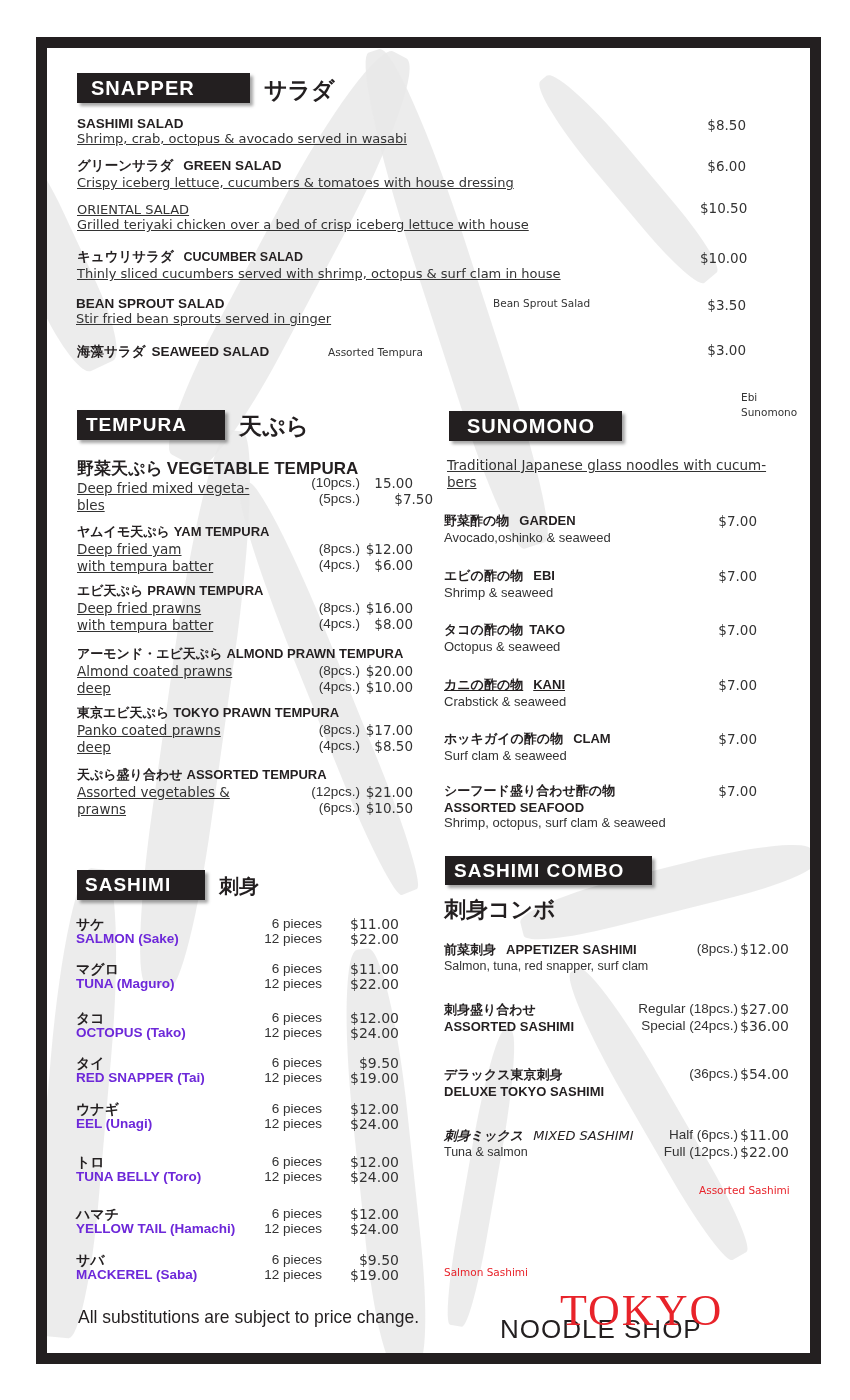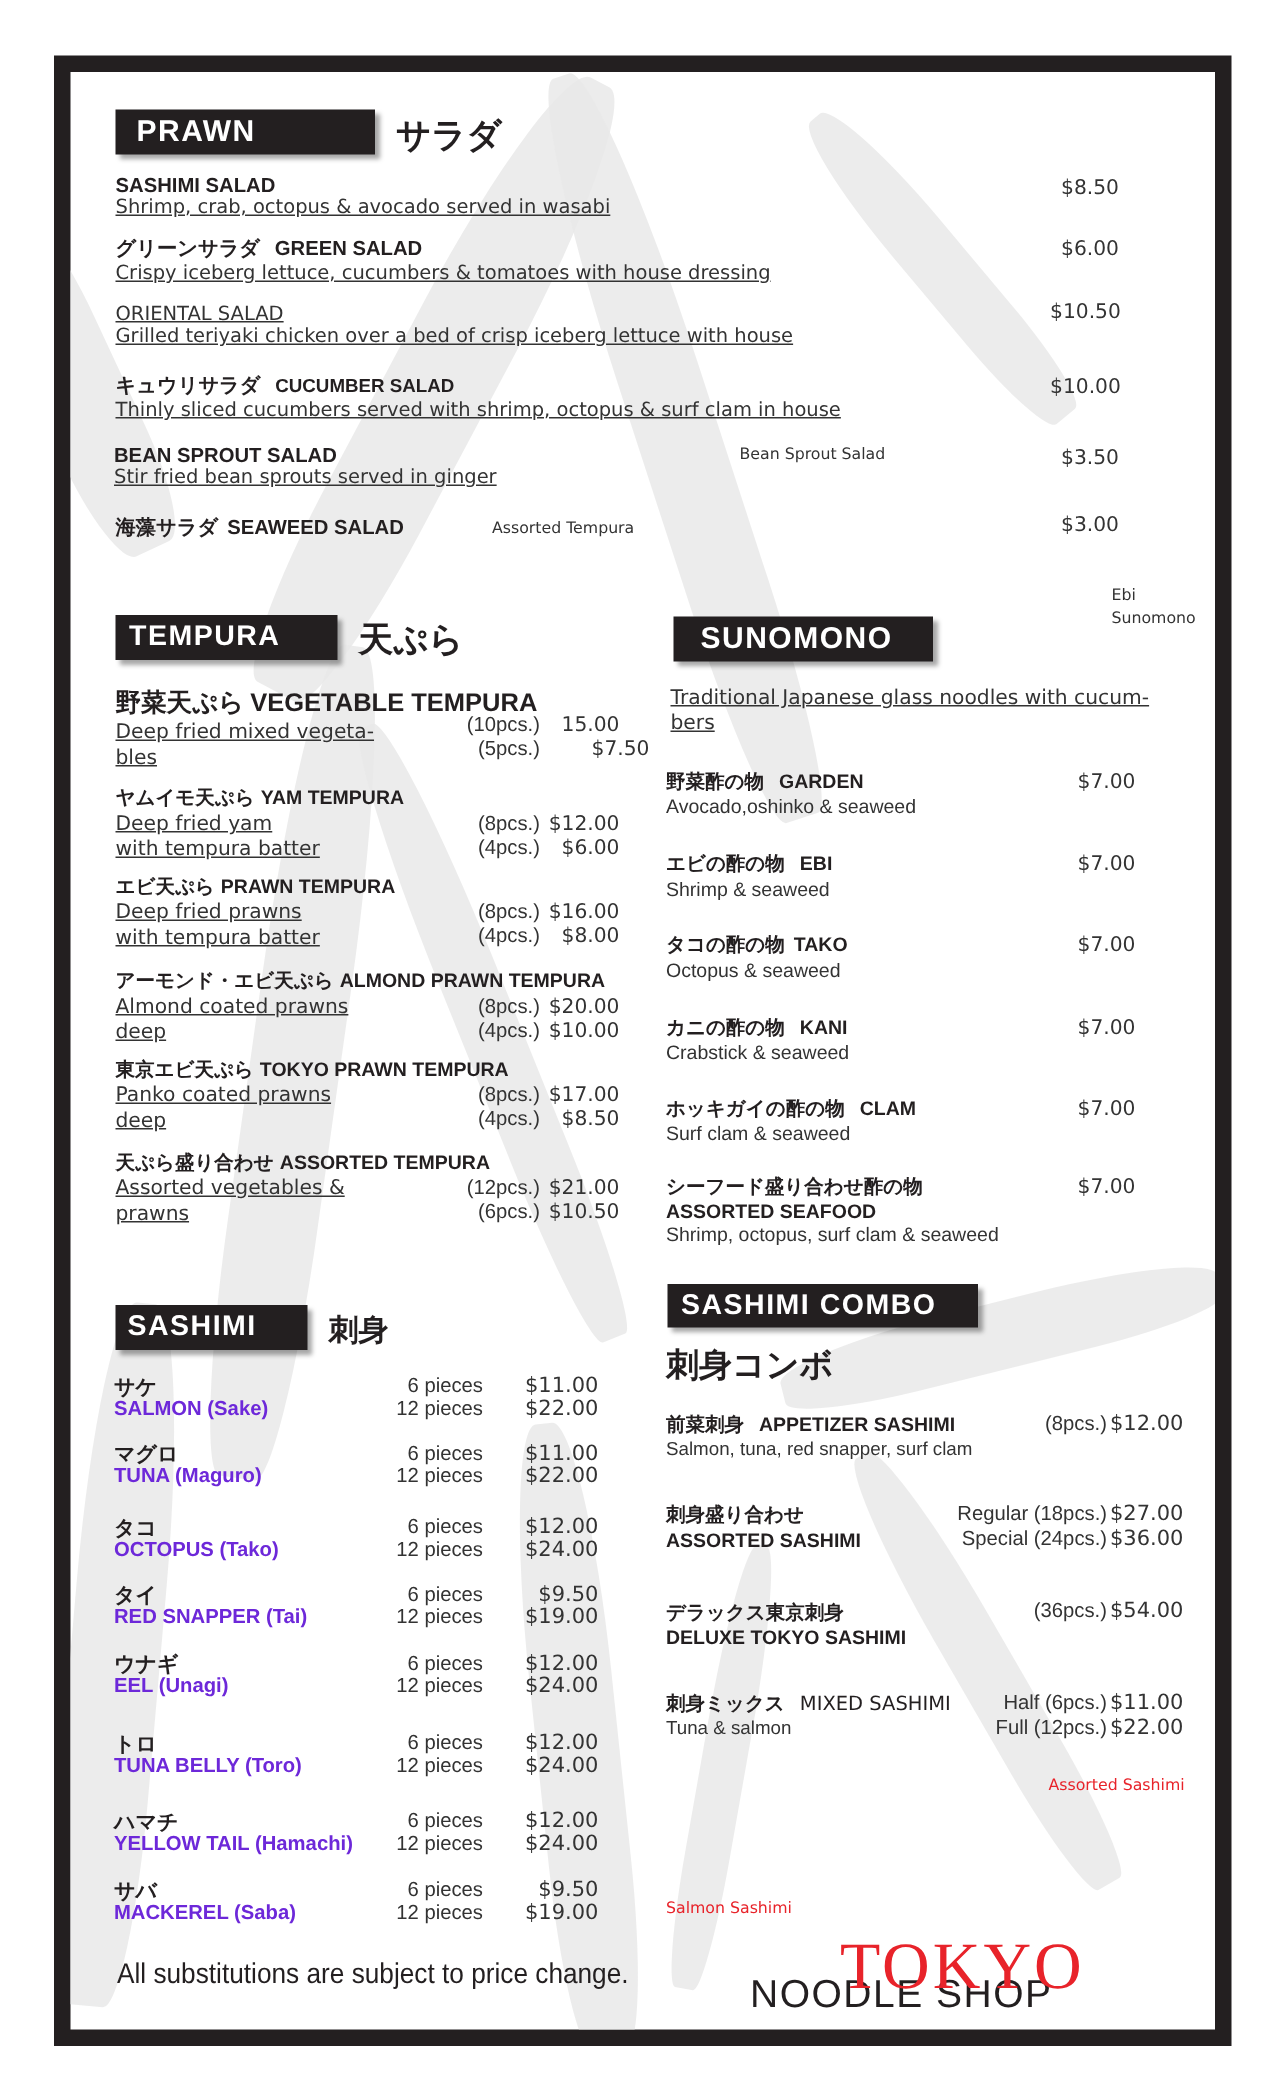--- a/index.html
+++ b/index.html
@@ -54,21 +54,21 @@
   <div class="bg-stroke" style="left:120px; top:380px; width:60px; height:560px; transform:rotate(8deg);"></div>
   <div class="bg-stroke" style="left:260px; top:420px; width:40px; height:440px; transform:rotate(-22deg);"></div>
   <div class="bg-stroke" style="left:0px; top:820px; width:60px; height:470px; transform:rotate(5deg);"></div>
   <div class="bg-stroke" style="left:310px; top:900px; width:55px; height:420px; transform:rotate(-6deg);"></div>
   <div class="bg-stroke" style="left:470px; top:820px; width:300px; height:45px; transform:rotate(-14deg);"></div>
   <div class="bg-stroke" style="left:590px; top:900px; width:40px; height:330px; transform:rotate(-30deg);"></div>
   <div class="bg-stroke" style="left:420px; top:980px; width:30px; height:300px; transform:rotate(10deg);"></div>
 </div>
 
 <div class="hdr" style="left:77px; top:73px; width:173px; height:30px; font-size:20px; padding-left:14px;">
-  <span>PRAWN</span>
+  <span>SNAPPER</span>
 </div>
 <div class="jp-title" style="left:264px; top:75px; font-size:23px;">サラダ</div>
 
 <div class="abs" style="left:77px; top:116px;">
   <div class="name">SASHIMI SALAD</div>
   <div class="desc">Shrimp, crab, octopus &amp; avocado served in wasabi</div>
 </div>
 <div class="price abs" style="left:706px; top:117px; width:40px;">$8.50</div>
 
 <div class="abs" style="left:77px; top:157px;">
@@ -198,21 +198,21 @@
       <div class="name" style="font-size:13px;"><span class="jp" style="margin-right:10px;">エビの酢の物</span><span>EBI</span></div>
       <div class="desc-narrow">Shrimp &amp; seaweed</div>
     </div>
     <div class="price abs" style="left:710px; width:47px; top:568px;">$7.00</div>
     <div class="abs" style="left:444px; top:621px;">
       <div class="name" style="font-size:13px;"><span class="jp" style="">タコの酢の物</span><span>TAKO</span></div>
       <div class="desc-narrow">Octopus &amp; seaweed</div>
     </div>
     <div class="price abs" style="left:710px; width:47px; top:622px;">$7.00</div>
     <div class="abs" style="left:444px; top:676px;">
-      <div class="name" style="font-size:13px;"><span class="jp" style="margin-right:10px;">カニの酢の物</span><span>KANI</span></div>
+      <div class="name" style="font-size:13px;text-decoration:underline;"><span class="jp" style="margin-right:10px;">カニの酢の物</span><span>KANI</span></div>
       <div class="desc-narrow">Crabstick &amp; seaweed</div>
     </div>
     <div class="price abs" style="left:710px; width:47px; top:677px;">$7.00</div>
     <div class="abs" style="left:444px; top:730px;">
       <div class="name" style="font-size:13px;"><span class="jp" style="margin-right:10px;">ホッキガイの酢の物</span><span>CLAM</span></div>
       <div class="desc-narrow">Surf clam &amp; seaweed</div>
     </div>
     <div class="price abs" style="left:710px; width:47px; top:731px;">$7.00</div>
     <div class="abs" style="left:444px; top:782px;">
       <div class="name" style="font-size:13px;"><span class="jp" style="margin-right:10px;">シーフード盛り合わせ酢の物</span></div>
@@ -314,21 +314,21 @@
     <div class="price abs" style="left:740px; width:48px; top:1001px; font-size:14px;">$27.00</div>
     <div class="pcs abs" style="left:600px; width:138px; top:1018px;">Special (24pcs.)</div>
     <div class="price abs" style="left:740px; width:48px; top:1018px; font-size:14px;">$36.00</div>
     <div class="abs" style="left:444px; top:1066px;">
       <div class="name" style="font-size:13px;"><span class="jp" style="margin-right:10px;">デラックス東京刺身</span></div>
       <div class="name" style="font-size:13px;">DELUXE TOKYO SASHIMI</div>
     </div>
     <div class="pcs abs" style="left:600px; width:138px; top:1066px;">(36pcs.)</div>
     <div class="price abs" style="left:740px; width:48px; top:1066px; font-size:14px;">$54.00</div>
     <div class="abs" style="left:444px; top:1127px;">
-      <div class="name" style="font-size:13px;"><span class="jp" style="margin-right:10px;">刺身ミックス</span><span style="font-weight:normal; font-family:&quot;DejaVu Sans&quot;, sans-serif;">MIXED SASHIMI</span></div>
+      <div class="name" style="font-size:13px;font-style:italic;"><span class="jp" style="margin-right:10px;">刺身ミックス</span><span style="font-weight:normal; font-family:&quot;DejaVu Sans&quot;, sans-serif;">MIXED SASHIMI</span></div>
       <div class="desc-narrow" style="font-size:12.5px;">Tuna &amp; salmon</div>
     </div>
     <div class="pcs abs" style="left:600px; width:138px; top:1127px;">Half (6pcs.)</div>
     <div class="price abs" style="left:740px; width:48px; top:1127px; font-size:14px;">$11.00</div>
     <div class="pcs abs" style="left:600px; width:138px; top:1144px;">Full (12pcs.)</div>
     <div class="price abs" style="left:740px; width:48px; top:1144px; font-size:14px;">$22.00</div>
   </div>
 
 <div class="red-label abs" style="left:699px; top:1184px;">Assorted Sashimi</div>
 <div class="red-label abs" style="left:444px; top:1266px;">Salmon Sashimi</div>

